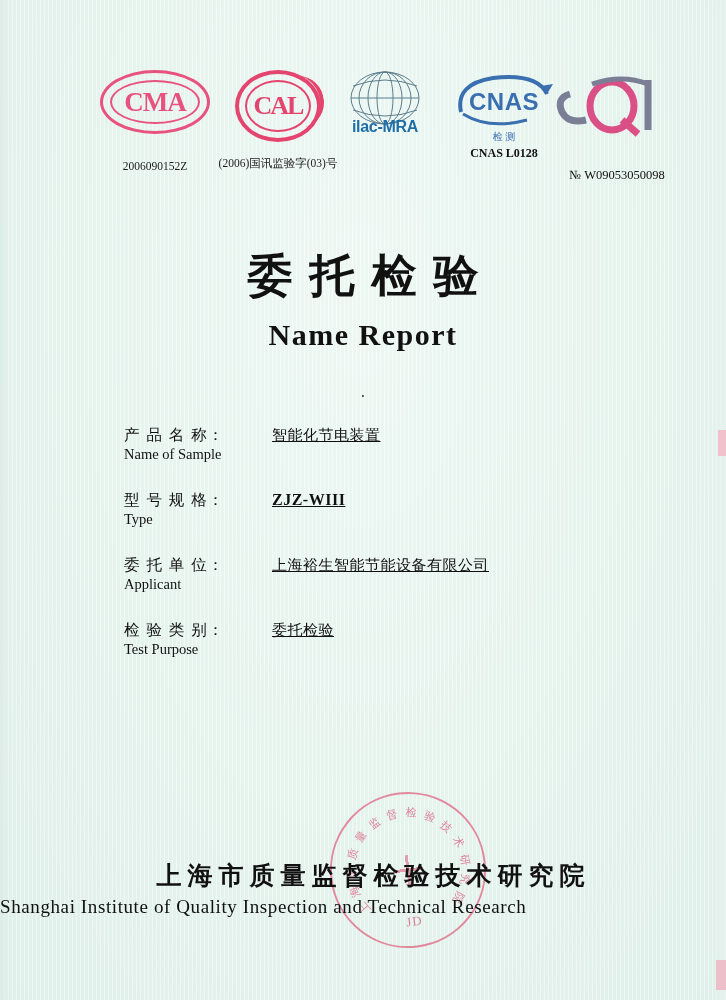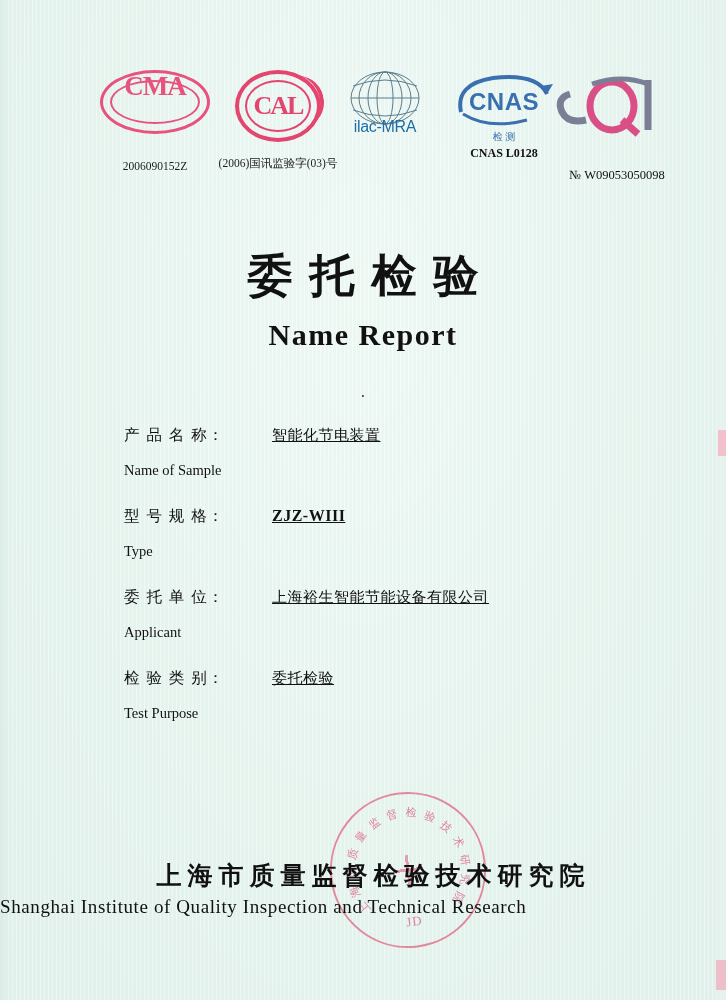--- a/index.html
+++ b/index.html
@@ -55,21 +55,21 @@
   }
   .logo-block { position: absolute; text-align: center; }
 
   
   #logo-cma { left: 100px; top: 0; width: 110px; }
   .cma-oval {
     width: 104px; height: 58px;
     border: 3.5px solid #e8527f;
     border-radius: 50%;
     position: relative;
-    display: flex; align-items: flex-start; justify-content: center;
+    display: flex; align-items: center; justify-content: center;
   }
   .cma-oval::before {
     content: "";
     position: absolute;
     left: 7px; top: 7px; right: 7px; bottom: 7px;
     border: 2px solid #e8527f;
     border-radius: 50%;
   }
   .cma-text {
     font-family: "Liberation Serif", serif;
@@ -129,21 +129,21 @@
 
   
   #logo-ilac { left: 330px; top: -4px; width: 110px; }
   .ilac-wrap { position: relative; width: 104px; height: 74px; margin: 0 auto; }
   .ilac-rings { position: absolute; inset: 0; }
   .ilac-label {
     position: absolute;
     bottom: 4px;
     left: 0; right: 0;
     font-family: "Liberation Sans", sans-serif;
-    font-weight: normal;
+    font-weight: bold;
     font-size: 16px;
     color: #1f6ea8;
     letter-spacing: -0.3px;
   }
 
   
   #logo-cnas { left: 448px; top: -2px; width: 112px; }
   .cnas-wrap { position: relative; width: 110px; height: 76px; margin: 0 auto; }
   .cnas-text {
     position: absolute;
@@ -230,21 +230,21 @@
     font-family: "DejaVu Serif", serif;
     font-size: 15.5px;
     color: #111;
     letter-spacing: 1px;
     white-space: nowrap;
   }
   .label-en {
     font-family: "Liberation Serif", serif;
     font-size: 14.5px;
     color: #111;
-    margin-top: 16px;
+    margin-top: 0;
     white-space: nowrap;
   }
   .field-value {
     font-family: "DejaVu Serif", serif;
     font-size: 15px;
     color: #111;
     padding-top: 1px;
     letter-spacing: .5px;
     text-decoration: underline;
   }

